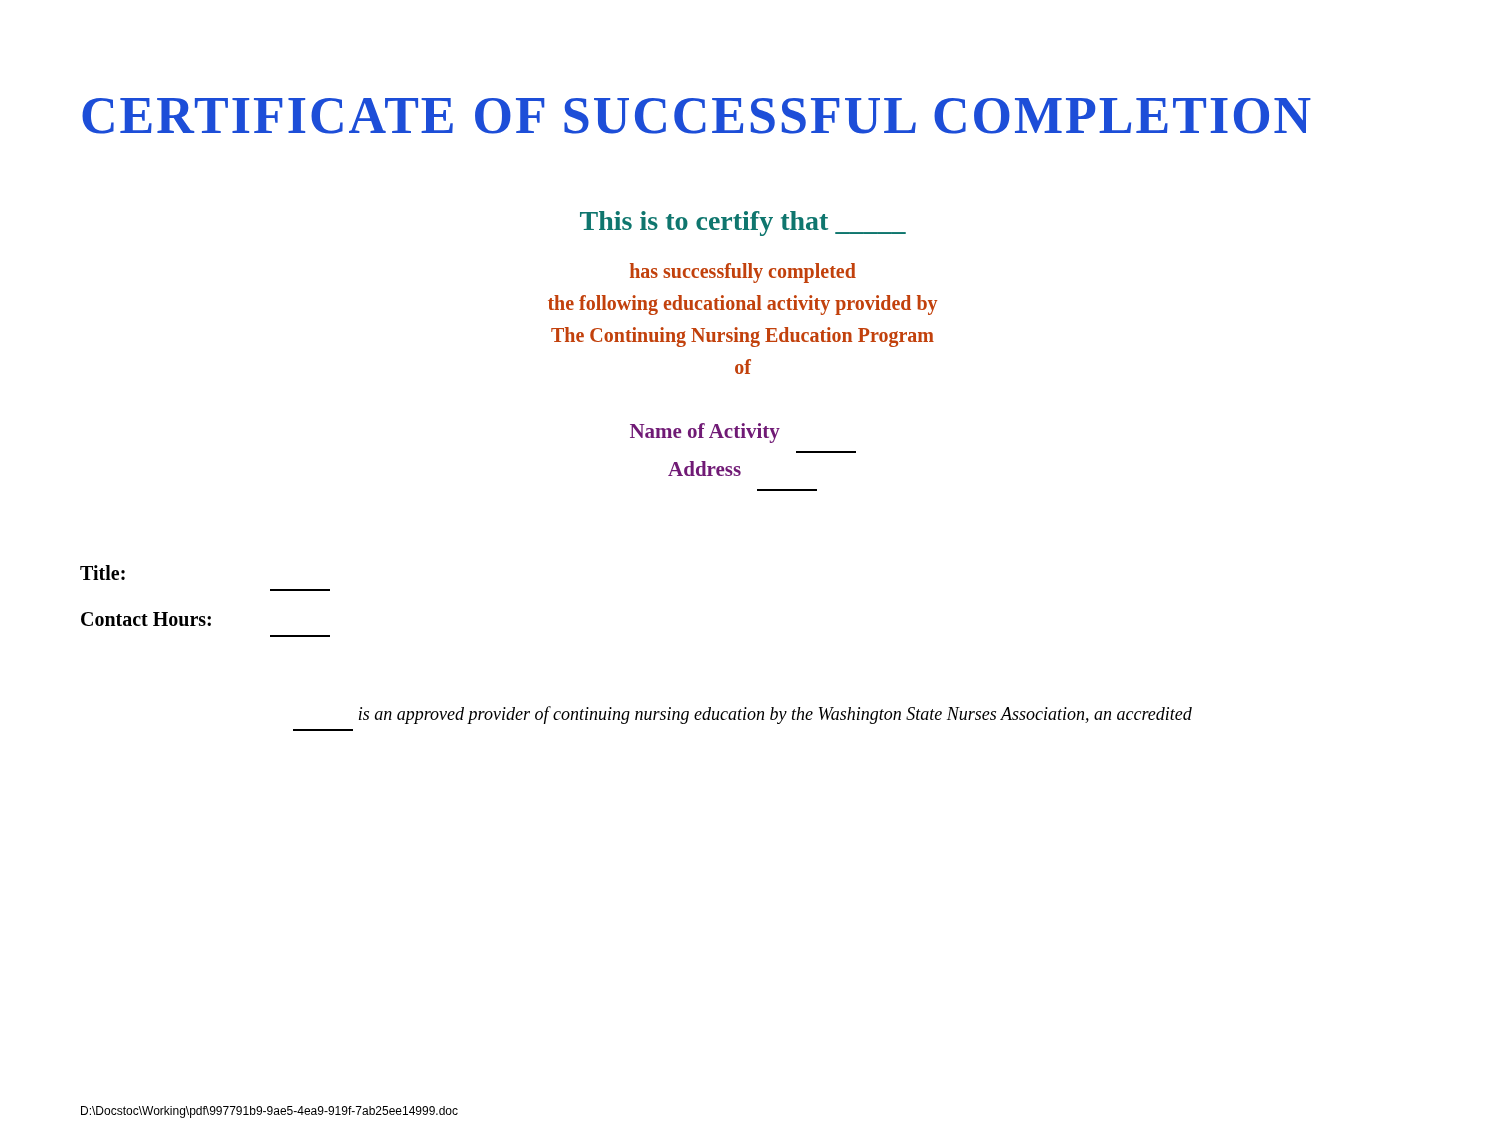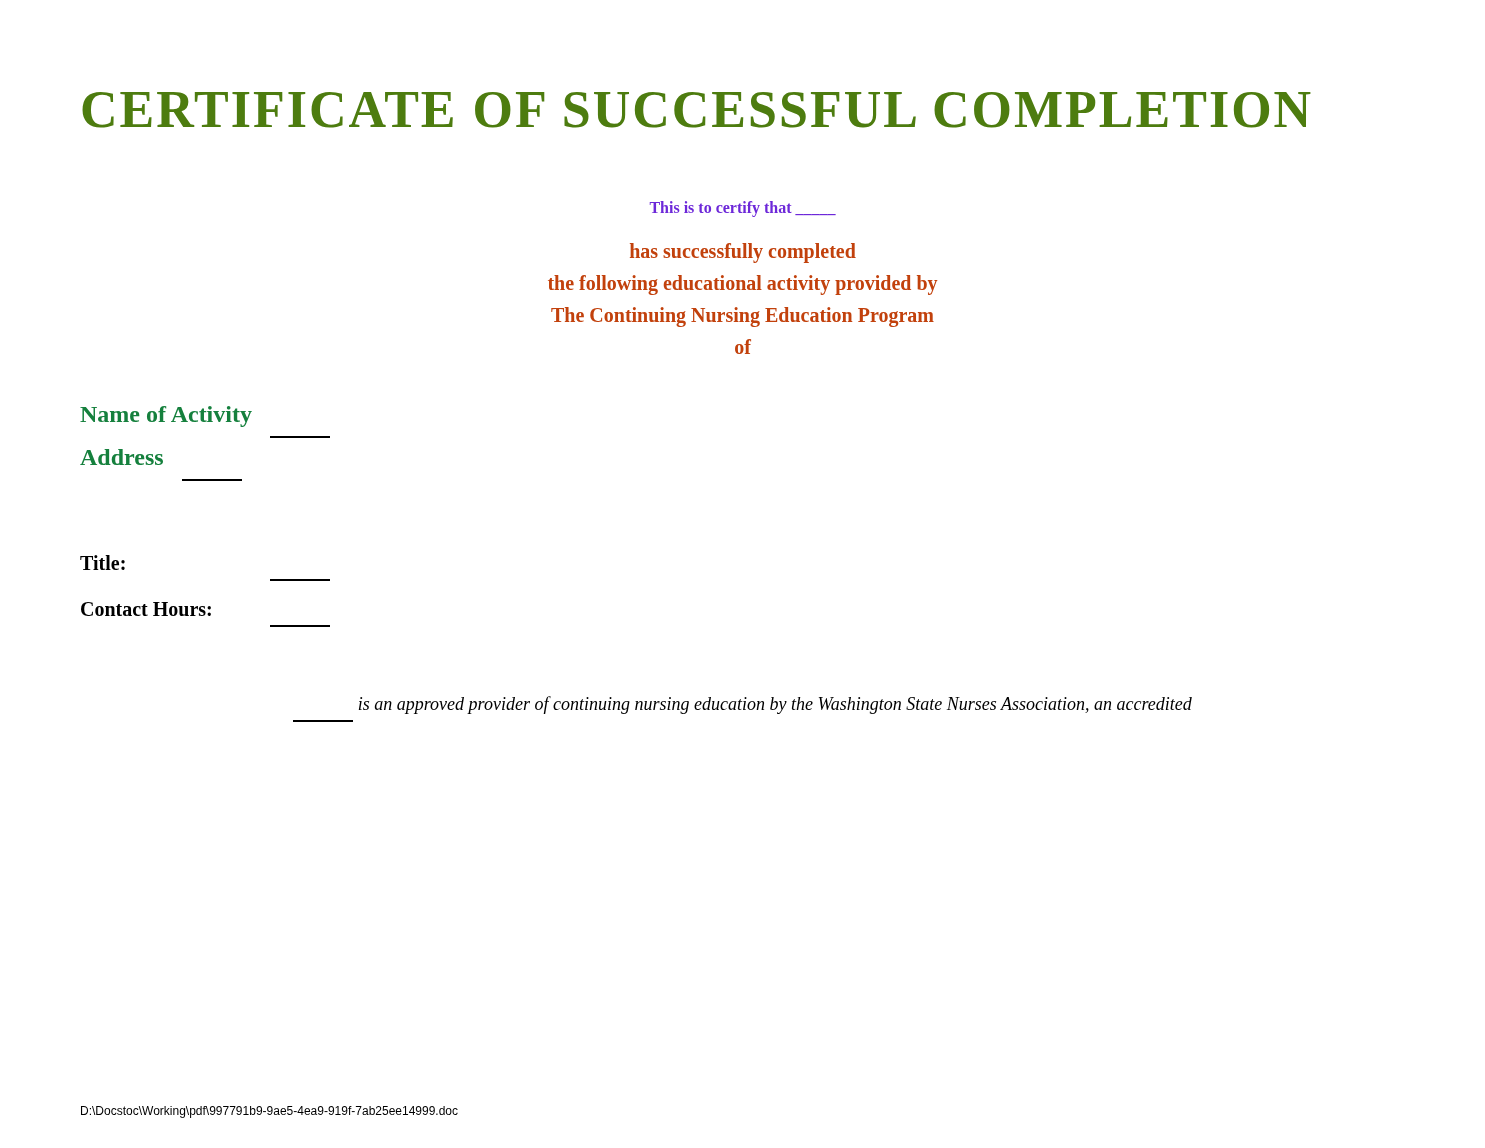--- a/index.html
+++ b/index.html
@@ -24,49 +24,50 @@
       background: #fff;
       padding: 60px 80px 40px 80px;
       position: relative;
     }
 
     .cert-title {
       font-size: 52px;
       font-weight: 900;
       font-family: "Times New Roman", Times, serif;
       text-align: left;
-      margin-top: 20px;
+      margin-top: 26px;
       margin-bottom: 60px;
       letter-spacing: 2px;
-      color: #4d7c0f;
+      color: #1d4ed8;
     }
 
     .cert-intro {
       text-align: center;
-      font-size: 16px;
+      font-size: 28px;
       font-weight: bold;
       margin-bottom: 18px;
-      color: #6d28d9;
+      color: #0f766e;
     }
 
     .cert-body-text {
       text-align: center;
       font-size: 20px;
       font-weight: bold;
       line-height: 1.6;
       margin-bottom: 30px;
       color: #c2410c;
     }
 
     .cert-activity-block {
-      font-size: 24px;
+      text-align: center;
+      font-size: 21px;
       font-weight: bold;
       line-height: 1.8;
       margin-bottom: 60px;
-      color: #15803d;
+      color: #701a75;
     }
 
     .blank-line {
       display: inline-block;
       border-bottom: 2px solid #000;
       min-width: 60px;
       margin-bottom: -2px;
     }
 
     .cert-fields {

